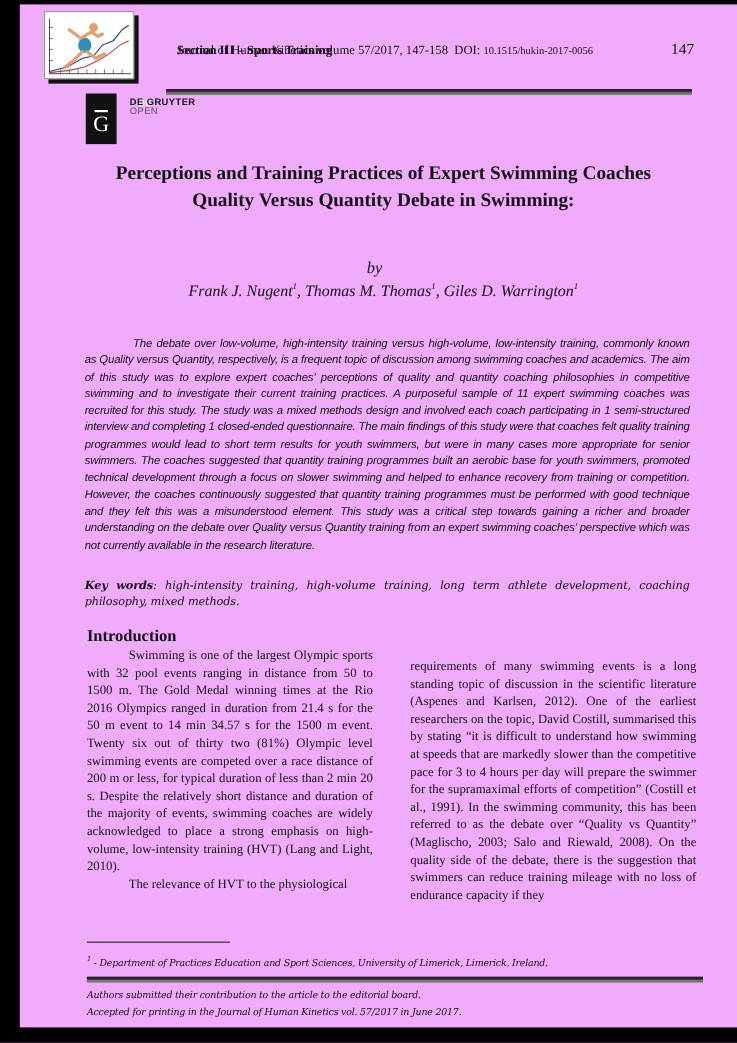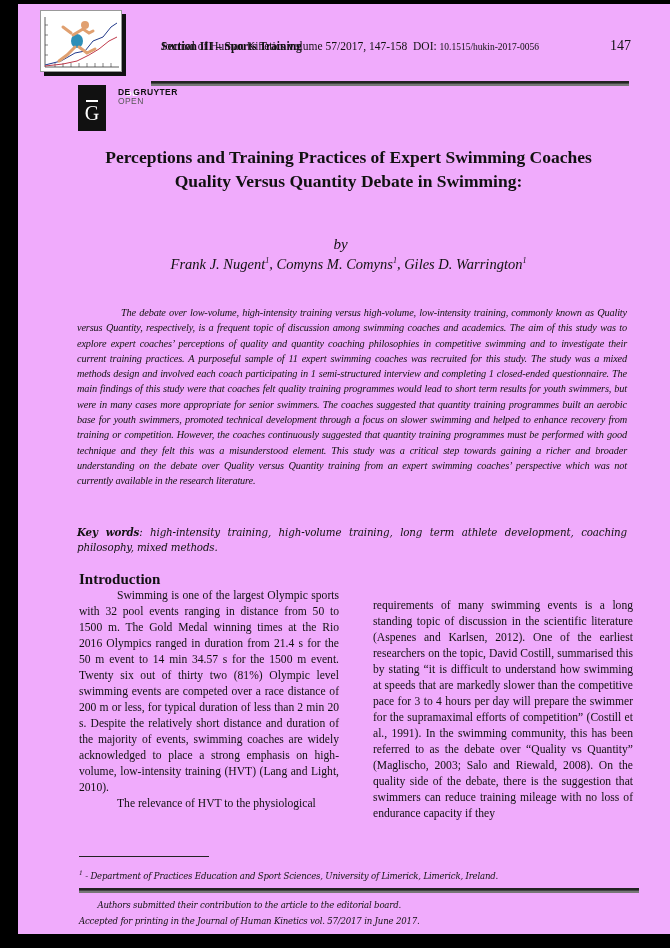--- a/index.html
+++ b/index.html
@@ -75,21 +75,21 @@
   .authors {
     position: absolute; left: 0; right: 0; top: 252px;
     text-align: center; font-style: italic; font-size: 14.5px;
   }
   .authors sup { font-size: 8px; }
   
   .abstract {
     position: absolute; left: 59px; top: 301px; width: 550px;
     font-style: italic; font-size: 10.3px; line-height: 15.3px;
     text-align: justify; text-indent: 44px;
-    font-family: Liberation Serif, serif;
+    font-family: Liberation Sans, sans-serif;
     letter-spacing: -0.15px;
   }
   .keywords {
     position: absolute; left: 59px; top: 521px; width: 550px;
     font-style: italic; font-size: 10.3px; line-height: 15.3px;
     text-align: justify;
     font-family: "DejaVu Serif", serif;
     letter-spacing: -0.15px;
   }
   .keywords .kw { font-weight: bold; }
@@ -122,21 +122,20 @@
     border-top: 2px solid #222;
     border-bottom: 2px solid #777;
     box-sizing: border-box;
     background: #444;
   }
   .footer {
     position: absolute; left: 61px; top: 893px;
     font-style: italic; font-size: 8.6px; line-height: 16px;
     font-family: "DejaVu Serif", serif; letter-spacing: -0.2px;
     white-space: nowrap;
-    text-align: center;
   }
 </style>
 </head>
 <body>
 
 <div class="page">
 
   <div class="logo-box">
     <svg viewBox="0 0 80 60">
       <line x1="4" y1="6" x2="4" y2="56" stroke="#333" stroke-width="0.8"></line>
@@ -186,21 +185,21 @@
   </div>
 
   <div class="title">
     <div>Perceptions and Training Practices of Expert Swimming Coaches</div>
     <div>Quality Versus Quantity Debate in Swimming:</div>
   </div>
 
   <div class="by">by</div>
 
   <div class="authors">
-    <span><span>Frank J. Nugent</span><sup>1</sup><span>, </span></span><span><span>Comyns M. Comyns</span><sup>1</sup><span>, </span></span><span><span>Giles D. Warrington</span><sup>1</sup></span>
+    <span><span>Frank J. Nugent</span><sup>1</sup><span>, </span></span><span><span>Thomas M. Thomas</span><sup>1</sup><span>, </span></span><span><span>Giles D. Warrington</span><sup>1</sup></span>
   </div>
 
   <div class="abstract">The debate over low-volume, high-intensity training versus high-volume, low-intensity training, commonly known as Quality versus Quantity, respectively, is a frequent topic of discussion among swimming coaches and academics. The aim of this study was to explore expert coaches’ perceptions of quality and quantity coaching philosophies in competitive swimming and to investigate their current training practices. A purposeful sample of 11 expert swimming coaches was recruited for this study. The study was a mixed methods design and involved each coach participating in 1 semi-structured interview and completing 1 closed-ended questionnaire. The main findings of this study were that coaches felt quality training programmes would lead to short term results for youth swimmers, but were in many cases more appropriate for senior swimmers. The coaches suggested that quantity training programmes built an aerobic base for youth swimmers, promoted technical development through a focus on slower swimming and helped to enhance recovery from training or competition. However, the coaches continuously suggested that quantity training programmes must be performed with good technique and they felt this was a misunderstood element. This study was a critical step towards gaining a richer and broader understanding on the debate over Quality versus Quantity training from an expert swimming coaches’ perspective which was not currently available in the research literature.</div>
 
   <div class="keywords"><span class="kw">Key words</span><span>: high-intensity training, high-volume training, long term athlete development, coaching philosophy, mixed methods.</span></div>
 
   <div class="intro-head">Introduction</div>
 
   <div class="col col-left">
     <p class="indent">Swimming is one of the largest Olympic sports with 32 pool events ranging in distance from 50 to 1500 m. The Gold Medal winning times at the Rio 2016 Olympics ranged in duration from 21.4 s for the 50 m event to 14 min 34.57 s for the 1500 m event. Twenty six out of thirty two (81%) Olympic level swimming events are competed over a race distance of 200 m or less, for typical duration of less than 2 min 20 s. Despite the relatively short distance and duration of the majority of events, swimming coaches are widely acknowledged to place a strong emphasis on high-volume, low-intensity training (HVT) (Lang and Light, 2010).</p>

